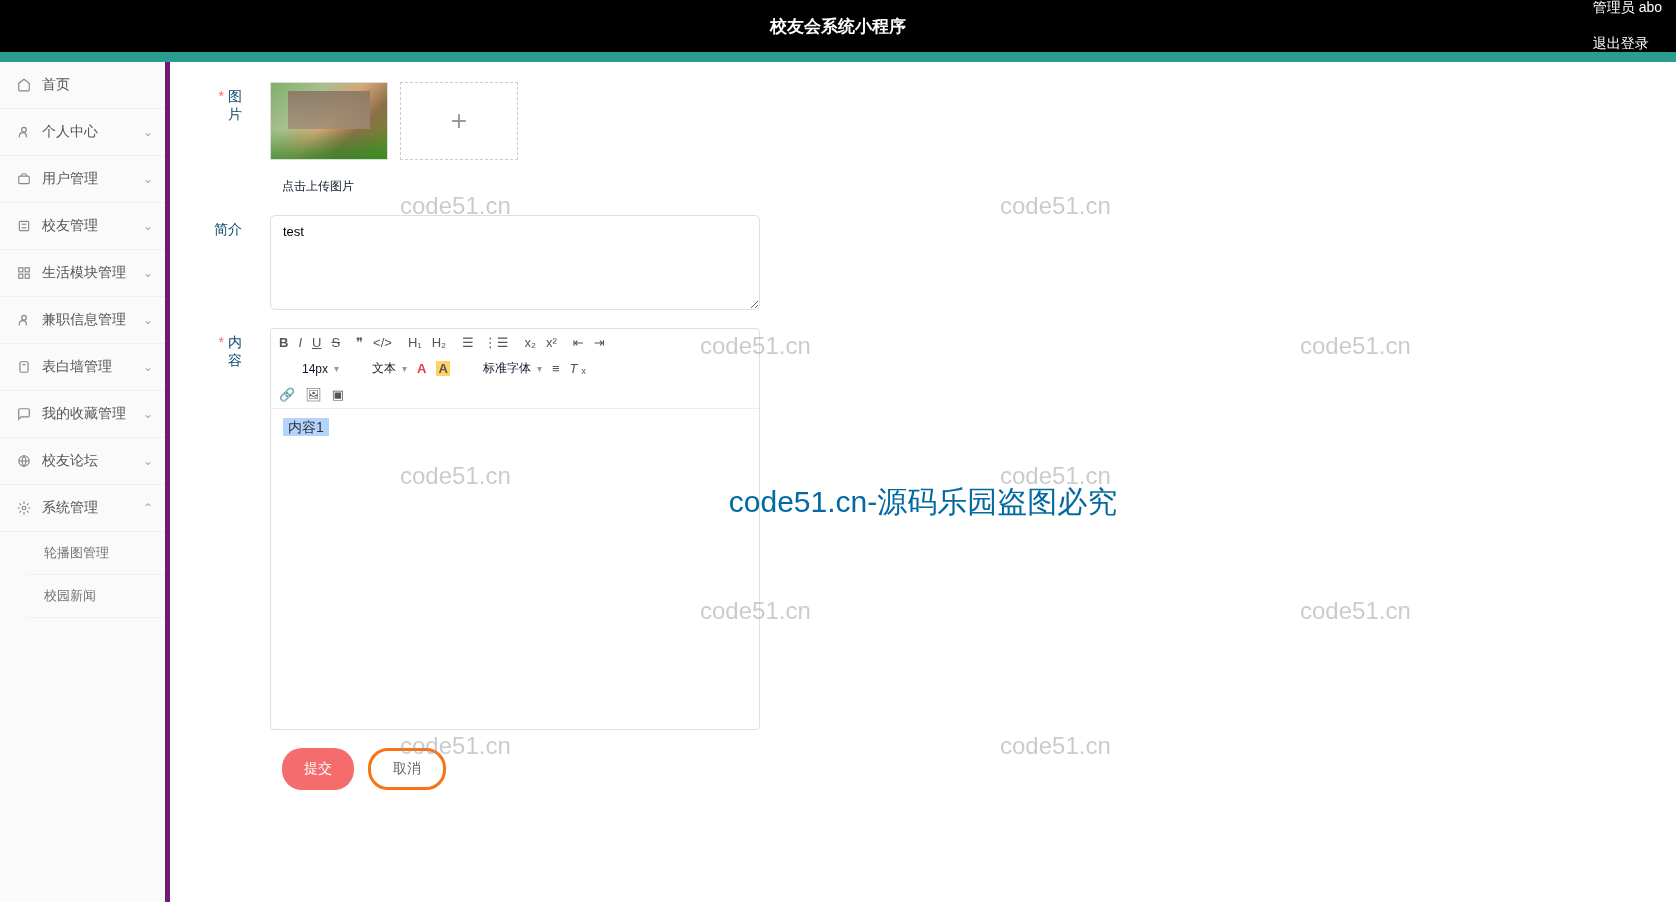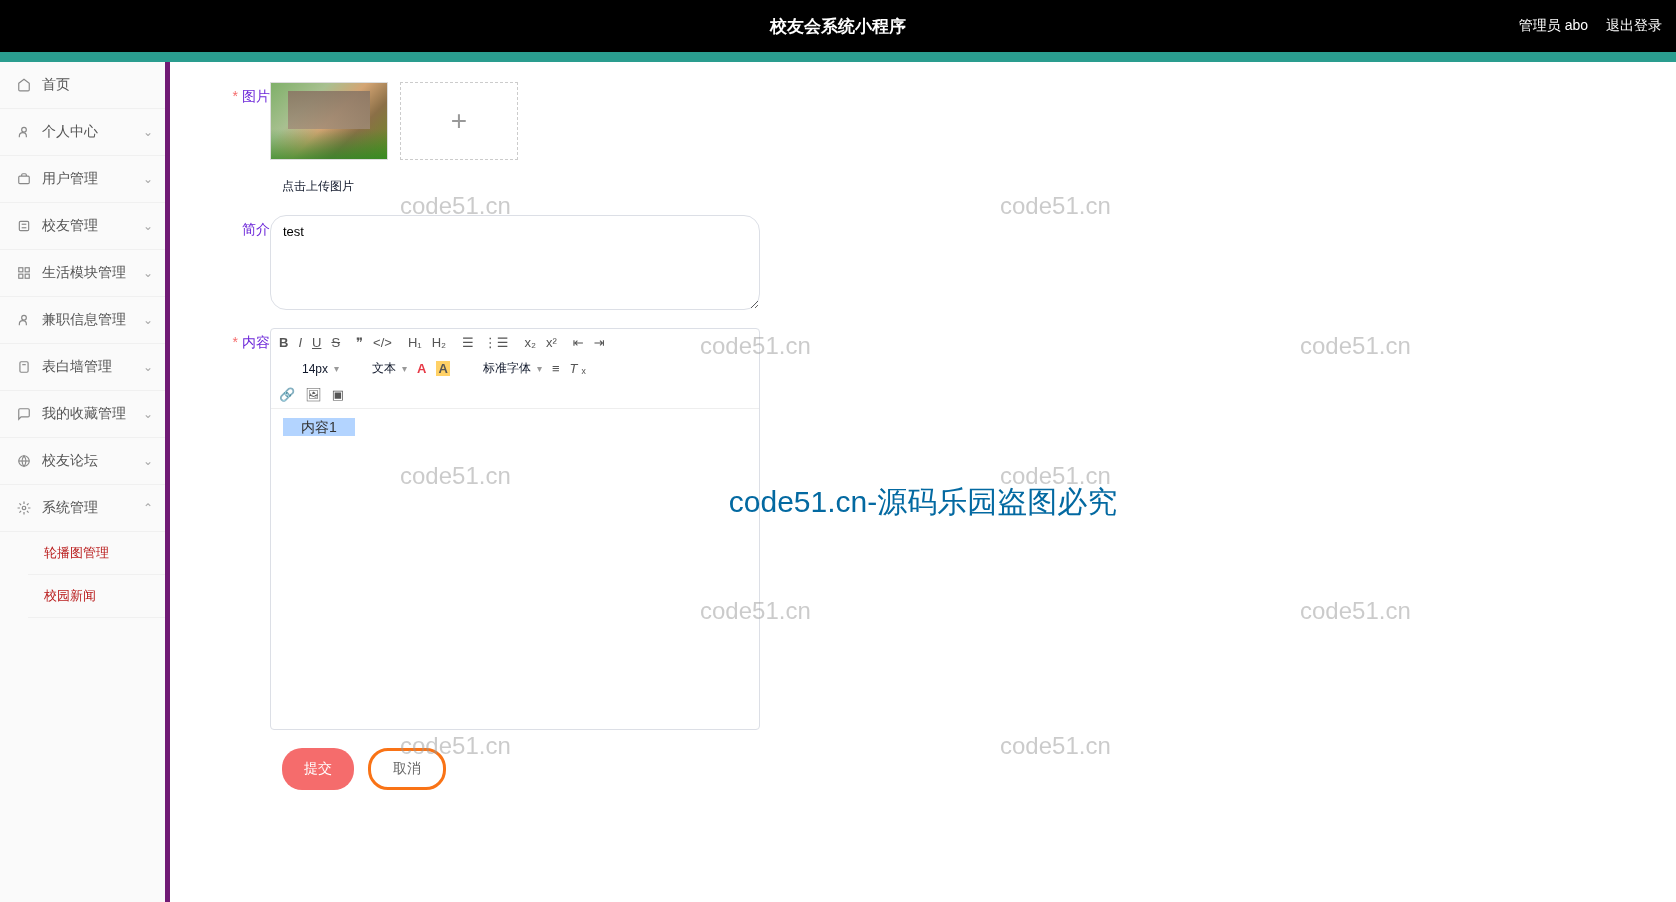--- a/index.html
+++ b/index.html
@@ -1,57 +1,57 @@
 <!DOCTYPE html>
 <html><head>
   <meta charset="utf-8">
   <style>
     * { margin: 0; padding: 0; box-sizing: border-box; }
     body { font-family: "Microsoft YaHei", Arial, sans-serif; font-size: 14px; color: #333; background: #fff; }
     
     .header { background: #000; height: 52px; display: flex; align-items: center; padding: 0 14px; color: #fff; position: relative; }
     .header-title { position: absolute; left: 50%; transform: translateX(-50%); font-size: 17px; font-weight: bold; }
-    .header-right { margin-left: auto; display: flex; gap: 18px; font-size: 14px; }
+    .header-right { margin-left: auto; display: flex; gap: 18px; font-size: 14px; flex-direction: column; }
     .header-right span { cursor: pointer; }
     
     .teal-bar { height: 10px; background: #2a9d8f; }
     
     .container { display: flex; height: calc(100vh - 62px); }
     
     .sidebar { width: 170px; background: #fafafa; border-right: 5px solid #701a75; flex-shrink: 0; }
     .sidebar-item { display: flex; align-items: center; padding: 14px 16px; color: #555; cursor: pointer; border-bottom: 1px solid #f0f0f0; position: relative; font-size: 14px; }
     .sidebar-icon { width: 16px; height: 16px; margin-right: 10px; display: inline-flex; align-items: center; justify-content: center; }
     .sidebar-chevron { position: absolute; right: 12px; color: #aaa; font-size: 12px; }
     .sidebar-submenu { padding-left: 28px; }
-    .sidebar-submenu .sidebar-subitem { padding: 12px 16px; color: #b91c1c; cursor: pointer; font-size: 13px; border-bottom: 1px solid #f0f0f0; }
+    .sidebar-submenu .sidebar-subitem { padding: 12px 16px; color: #737373; cursor: pointer; font-size: 13px; border-bottom: 1px solid #f0f0f0; }
     
     .main { flex: 1; padding: 20px 40px; overflow-y: auto; position: relative; }
     
     .form-row { display: flex; align-items: flex-start; margin-bottom: 18px; }
-    .form-label { width: 60px; text-align: right; padding-right: 0; padding-top: 6px; color: #6d28d9; font-size: 14px; position: relative; }
+    .form-label { width: 60px; text-align: right; padding-right: 28px; padding-top: 6px; color: #0c4a6e; font-size: 14px; position: relative; }
     .required::before { content: "*"; color: #f56c6c; margin-right: 4px; }
     
     .image-preview-area { display: flex; gap: 12px; }
     .image-preview { width: 118px; height: 78px; border: 1px solid #ddd; background: linear-gradient(135deg, #7fb069 0%, #a8c090 30%, #d4a574 50%, #8b6f47 70%, #6b8e23 100%); position: relative; overflow: hidden; }
     .image-preview::before { content: ""; position: absolute; top: 10%; left: 15%; width: 70%; height: 50%; background: linear-gradient(180deg, rgba(139,119,101,0.9), rgba(160,140,120,0.8)); }
     .image-preview::after { content: ""; position: absolute; bottom: 0; left: 0; width: 100%; height: 40%; background: linear-gradient(180deg, transparent, rgba(34,139,34,0.7)); }
     .image-upload-box { width: 118px; height: 78px; border: 1px dashed #ccc; display: flex; align-items: center; justify-content: center; cursor: pointer; font-size: 28px; color: #999; }
     
     .hint-text { color: #0f172a; font-size: 12px; margin-top: 10px; margin-left: 72px; }
     
-    .textarea-field { width: 490px; height: 95px; border: 1px solid #dcdfe6; border-radius: 16px; padding: 8px 12px; font-size: 13px; resize: both; font-family: inherit; }
+    .textarea-field { width: 490px; height: 95px; border: 1px solid #dcdfe6; border-radius: 5px; padding: 8px 12px; font-size: 13px; resize: both; font-family: inherit; }
     
     .editor { width: 490px; border: 1px solid #dcdfe6; border-radius: 4px; }
     .editor-toolbar { border-bottom: 1px solid #eee; padding: 6px 8px; display: flex; flex-wrap: wrap; gap: 10px 16px; align-items: center; }
     .editor-tool { color: #555; cursor: pointer; font-size: 13px; display: inline-flex; align-items: center; gap: 4px; }
     .editor-tool-group { display: flex; gap: 10px; align-items: center; }
     .editor-dropdown { display: inline-flex; align-items: center; gap: 6px; font-size: 12px; color: #0f172a; margin-left: 23px; }
     .editor-dropdown::after { content: "▾"; font-size: 10px; color: #999; }
     .editor-content { min-height: 320px; padding: 10px 12px; }
-    .editor-content-text { background: #b3d4ff; padding: 1px 18px; }
+    .editor-content-text { background: #b3d4ff; padding: 1px 5px; }
     
     .button-row { display: flex; gap: 14px; margin-top: 16px; margin-left: 72px; }
     .btn { padding: 9px 22px; border-radius: 20px; border: none; cursor: pointer; font-size: 14px; }
     .btn-primary { background: #f56c6c; color: #fff; }
     .btn-secondary { background: #fff; color: #666; border: 3px solid #f97316; }
     
     .watermark { position: absolute; color: #999; font-size: 24px; pointer-events: none; opacity: 0.5; }
     .watermark-red { position: absolute; left: 50%; top: 420px; transform: translateX(-50%); color: #0369a1; font-size: 30px; font-weight: 500; pointer-events: none; white-space: nowrap; }
     
     .color-swatch-a { color: #e63946; font-weight: bold; }

